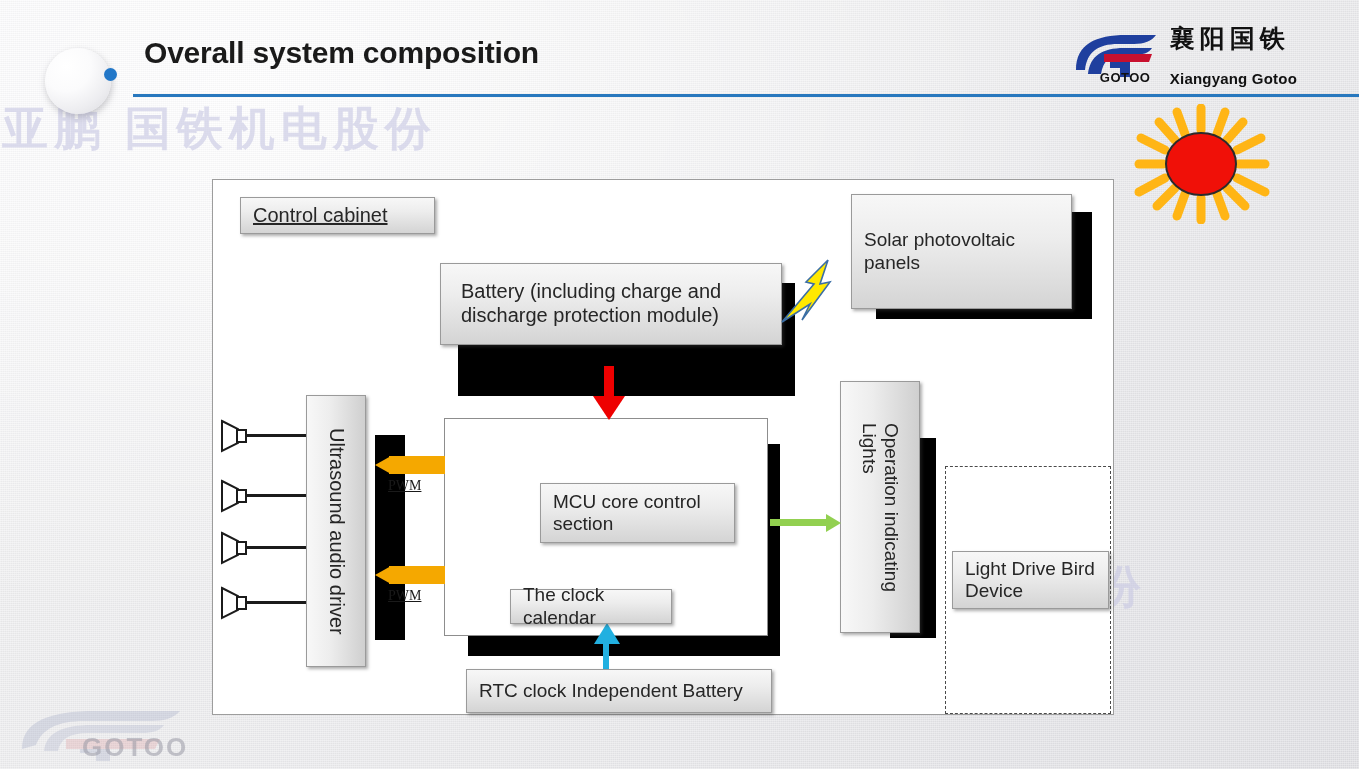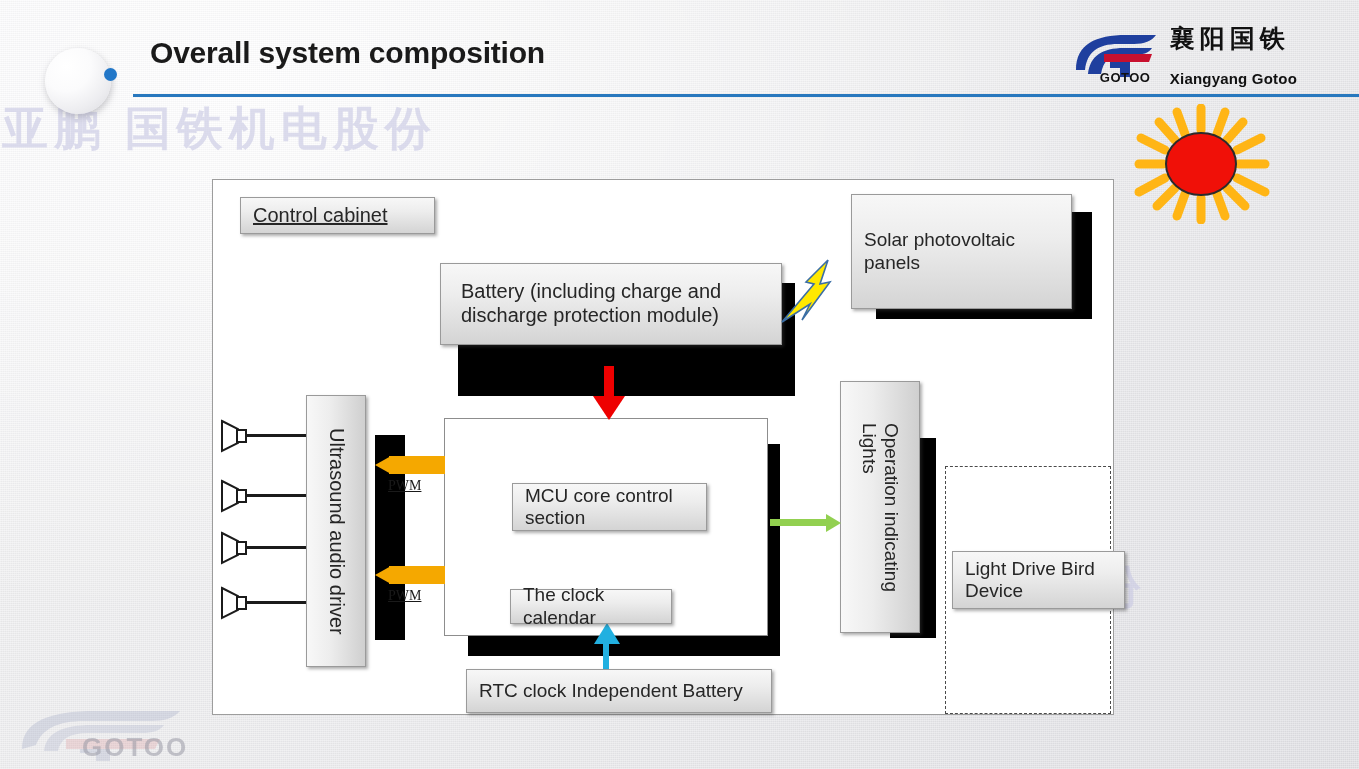--- a/index.html
+++ b/index.html
@@ -49,21 +49,21 @@
     position: absolute;
     left: 104px; top: 68px;
     width: 13px; height: 13px;
     border-radius: 50%;
     background: #2277c8;
     z-index: 3;
   }
 
   .slide-title {
     position: absolute;
-    left: 150px; top: 36px;
+    left: 144px; top: 36px;
     font-size: 30px;
     font-weight: bold;
     color: #1a1a1a;
     letter-spacing: -0.2px;
     z-index: 3;
     white-space: nowrap;
   }
   .title-rule {
     position: absolute;
     left: 133px; top: 94px;
@@ -180,21 +180,21 @@
   
   #shadow-mcu { left: 468px; top: 444px; width: 312px; height: 212px; }
   #box-mcu-outer {
     position: absolute;
     left: 444px; top: 418px;
     width: 324px; height: 218px;
     background: #ffffff;
     border: 1px solid #8d8d8d;
     z-index: 6;
   }
-  #box-mcu-core    { left: 512px; top: 483px; width: 195px; height: 48px; z-index: 8; }
+  #box-mcu-core    { left: 540px; top: 483px; width: 195px; height: 60px; z-index: 8; }
   #box-clock-cal   { left: 510px; top: 589px; width: 162px; height: 35px; z-index: 8; }
   #box-rtc         { left: 466px; top: 669px; width: 306px; height: 44px; z-index: 8; }
 
   
   #shadow-ultra { left: 375px; top: 435px; width: 30px; height: 205px; }
   #box-ultra {
     position: absolute;
     left: 306px; top: 395px;
     width: 60px; height: 272px;
     background: linear-gradient(to right, #f8f8f8 0%, #ededed 40%, #cfcfcf 100%);
@@ -232,21 +232,21 @@
 
   
   #dashed-region {
     position: absolute;
     left: 945px; top: 466px;
     width: 166px; height: 248px;
     border: 1px dashed #4a4a4a;
     z-index: 5;
     background: rgba(255,255,255,0.55);
   }
-  #box-light-drive { left: 952px; top: 551px; width: 173px; height: 58px; z-index: 8; }
+  #box-light-drive { left: 952px; top: 551px; width: 157px; height: 58px; z-index: 8; }
 
   
   .speaker { position: absolute; z-index: 5; }
   .speaker-line {
     position: absolute;
     height: 3px;
     background: #1b1b1b;
     z-index: 5;
   }
   .pwm-label {

